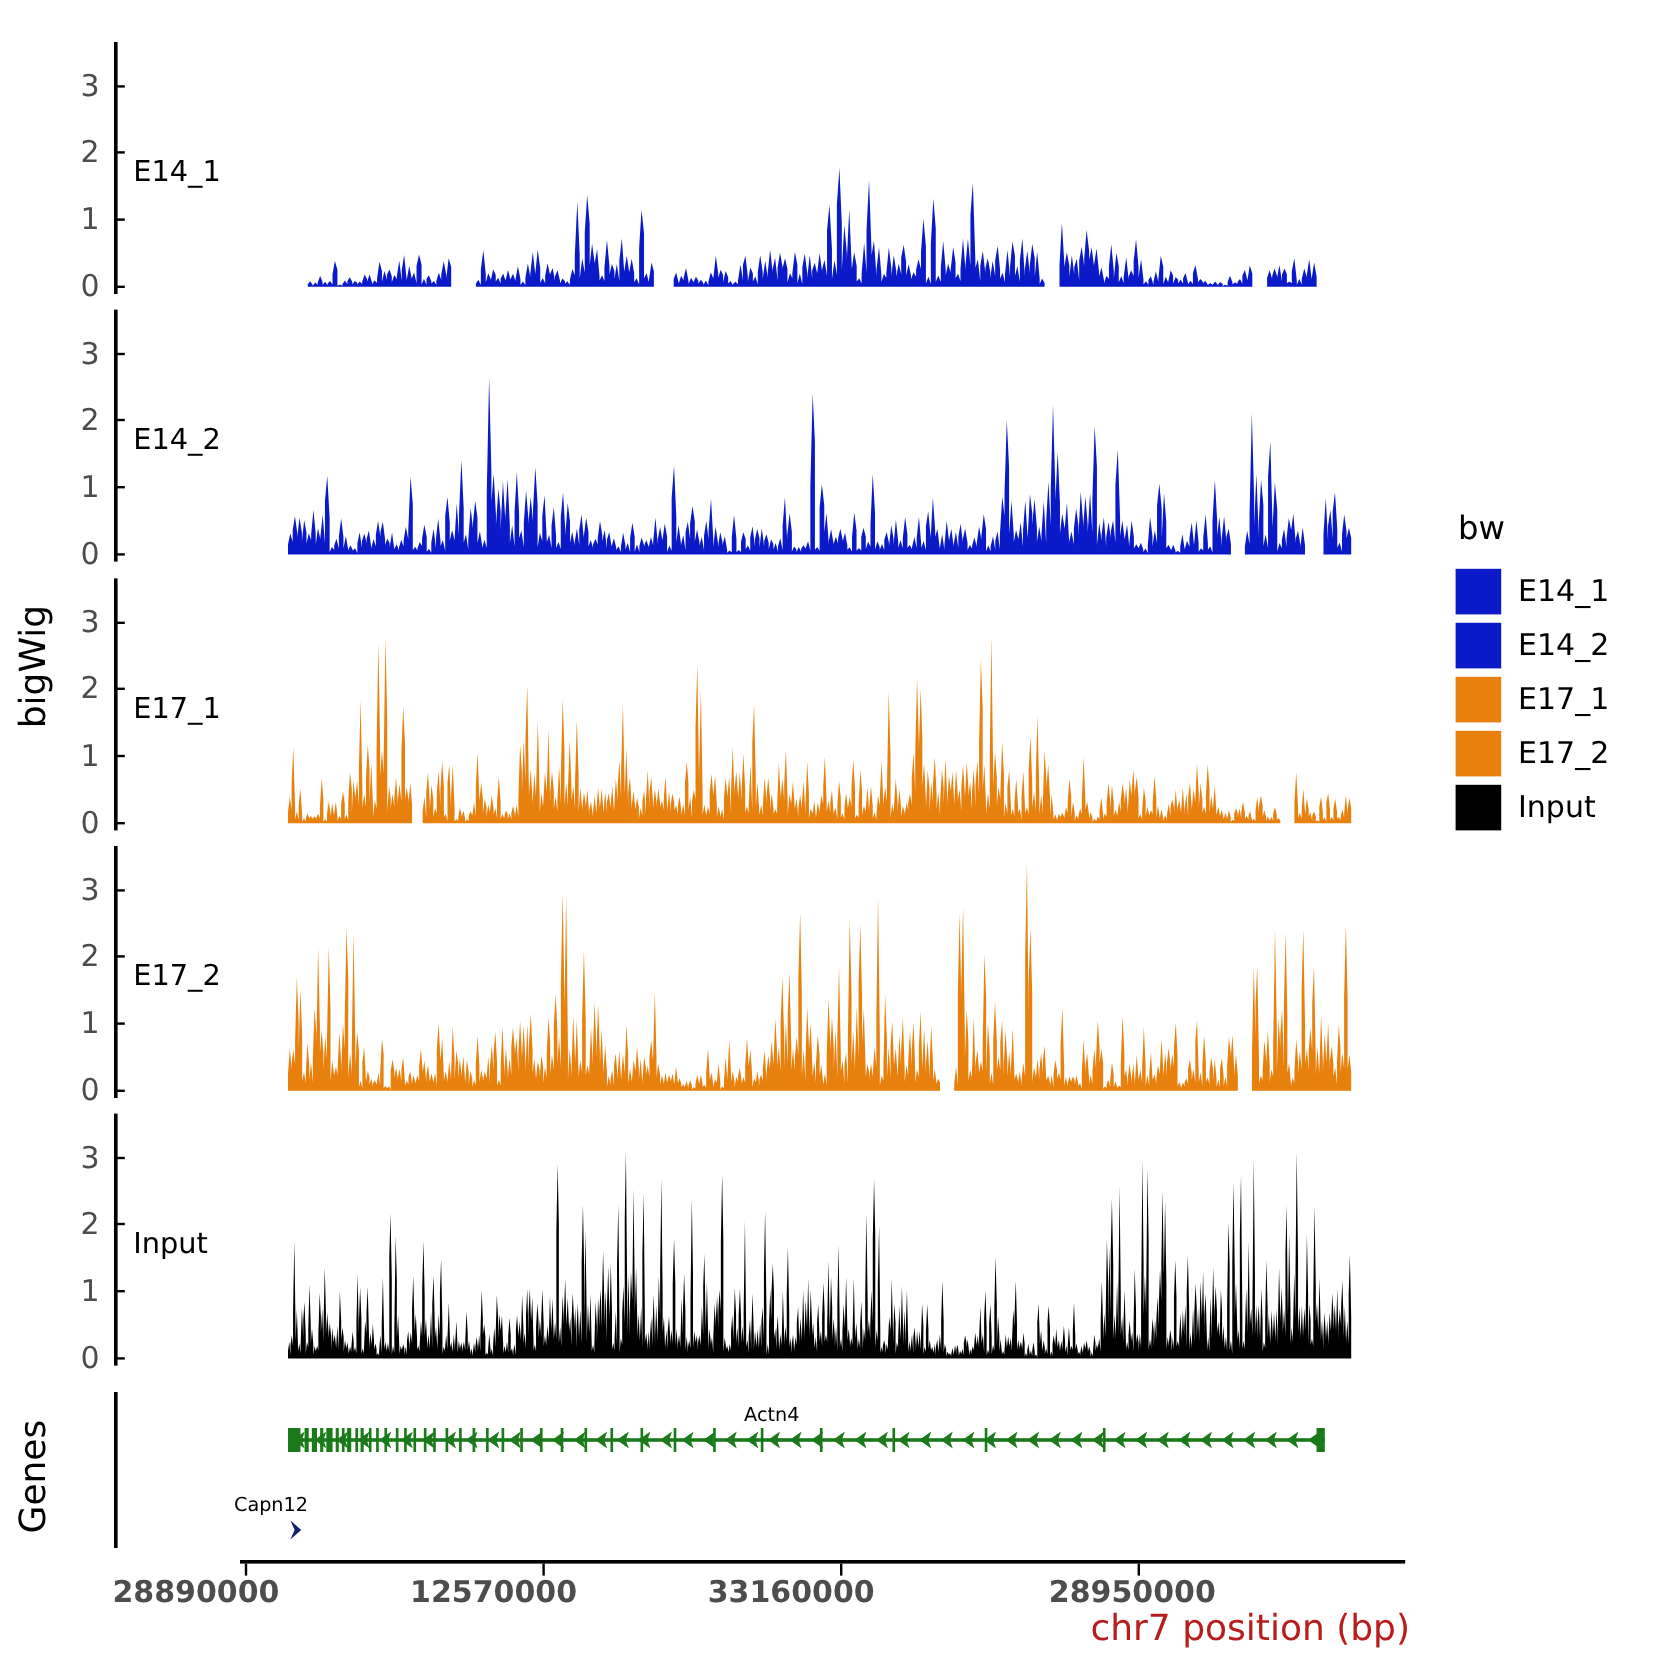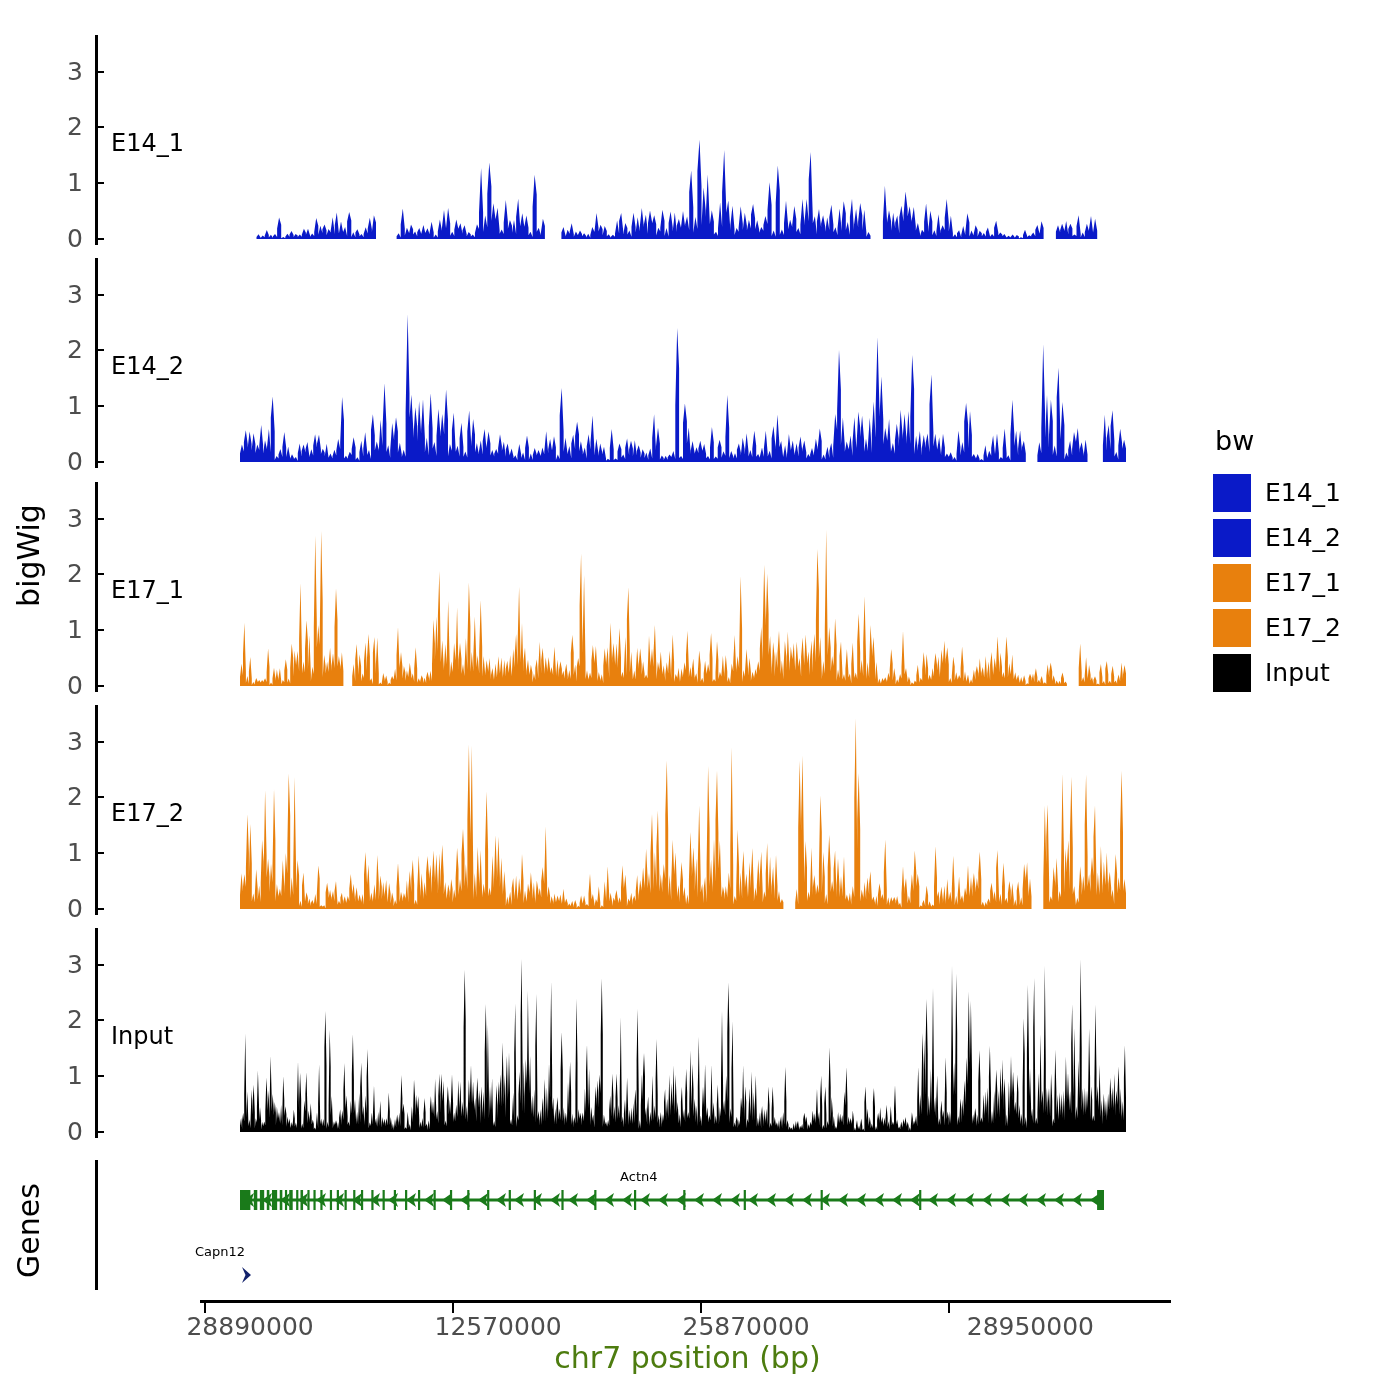--- a/index.html
+++ b/index.html
@@ -18,21 +18,21 @@
 
   #ylab-genes{
     position:absolute;left:8px;top:1150px;width:40px;height:160px;
     display:flex;align-items:center;justify-content:center;
     font-size:30px;color:#000;
   }
   #ylab-genes span{transform:rotate(-90deg);white-space:nowrap;}
 
   #xlab{
     position:absolute;left:200px;top:1340px;width:975px;
-    text-align:center;font-size:30px;color:#4d7c0f;
+    text-align:right;font-size:30px;color:#b91c1c;
   }
 
   
   .panel{position:absolute;left:0;}
   .axis-line{position:absolute;left:95px;width:3px;background:#000;}
   .tick{position:absolute;left:95px;width:9px;height:2px;background:#000;}
   .ticklab{position:absolute;width:42px;text-align:right;
            font-size:25px;color:#4d4d4d;line-height:1;}
   .strip-lab{position:absolute;font-size:24px;color:#000;white-space:nowrap;}
   .plotarea{position:absolute;overflow:hidden;}
@@ -44,22 +44,22 @@
   .legend-row{display:flex;align-items:center;height:45px;}
   .legend-key{width:38px;height:38px;margin-right:14px;flex:none;}
   .legend-lab{font-size:25px;color:#000;}
 
   
   #genes-axisline{position:absolute;left:95px;top:1160px;width:3px;height:130px;background:#000;}
   #gene-track{position:absolute;left:0;top:1160px;width:1200px;height:140px;}
   #xaxis-line{position:absolute;left:200px;top:1300px;width:971px;height:3px;background:#000;}
   .xtick{position:absolute;top:1303px;width:2px;height:10px;background:#000;}
   .xticklab{position:absolute;top:1312px;width:220px;margin-left:-110px;
-            text-align:right;font-size:25px;color:#4d4d4d;}
-  .gene-name{position:absolute;font-size:13px;color:#000;white-space:nowrap;}
+            text-align:left;font-size:25px;color:#4d4d4d;font-weight:bold;}
+  .gene-name{position:absolute;font-size:16px;color:#000;white-space:nowrap;}
 </style>
 </head>
 <body>
 
 <div class="root">
 
   <div id="ylab-bigwig">
     <span>bigWig</span>
   </div>
 
@@ -251,21 +251,21 @@
           <path d="M251,115 L242,107 L245.5,115 L242,123 Z" fill="#12216B"></path>
         </g>
       </svg></div>
   <div id="xaxis-line"></div>
   <div id="xaxis-host">
       <div class="xtick" style="left: 203.72px;"></div>
       <div class="xticklab" style="left: 203.72px;">28890000</div>
       <div class="xtick" style="left: 451.741px;"></div>
       <div class="xticklab" style="left: 451.741px;">12570000</div>
       <div class="xtick" style="left: 699.761px;"></div>
-      <div class="xticklab" style="left: 699.761px;">25870000</div>
+      <div class="xticklab" style="left: 699.761px;">33160000</div>
       <div class="xtick" style="left: 947.782px;"></div>
       <div class="xticklab" style="left: 984px;">28950000</div>
     </div>
 
   <div id="legend">
     <div id="legend-title">bw</div>
     <div id="legend-items">
         <div class="legend-row">
           <span class="legend-key" style="background: rgb(10, 26, 200);"></span>
           <span class="legend-lab">E14_1</span>

